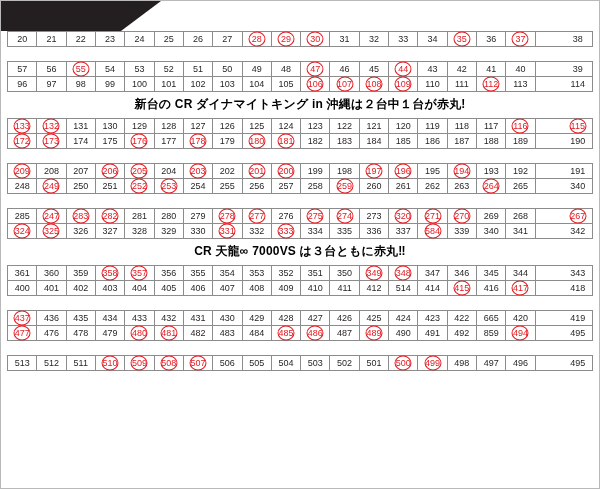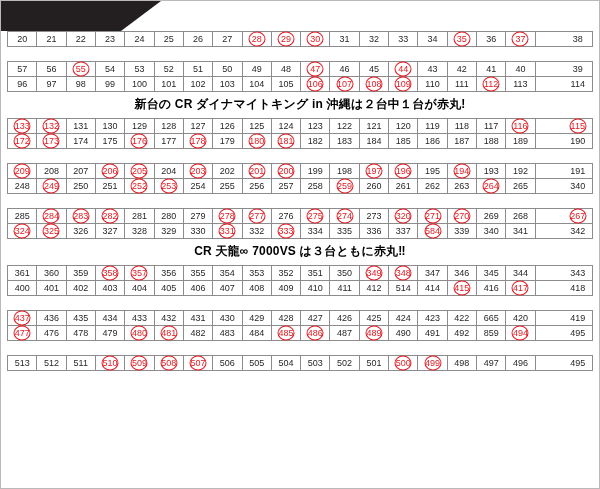--- a/index.html
+++ b/index.html
@@ -261,21 +261,21 @@
           <div class="cell"><span class="num">263</span></div>
           <div class="cell marked"><span class="num">264</span></div>
           <div class="cell"><span class="num">265</span></div>
           <div class="cell"><span class="num">340</span></div>
         </div>
       </div>
       <div class="spacer-md"></div>
       <div class="block">
         <div class="row">
           <div class="cell"><span class="num">285</span></div>
-          <div class="cell marked"><span class="num">284</span></div>
+          <div class="cell marked"><span class="num">247</span></div>
           <div class="cell marked"><span class="num">283</span></div>
           <div class="cell marked"><span class="num">282</span></div>
           <div class="cell"><span class="num">281</span></div>
           <div class="cell"><span class="num">280</span></div>
           <div class="cell"><span class="num">279</span></div>
           <div class="cell marked"><span class="num">278</span></div>
           <div class="cell marked"><span class="num">277</span></div>
           <div class="cell"><span class="num">276</span></div>
           <div class="cell marked"><span class="num">275</span></div>
           <div class="cell marked"><span class="num">274</span></div>

